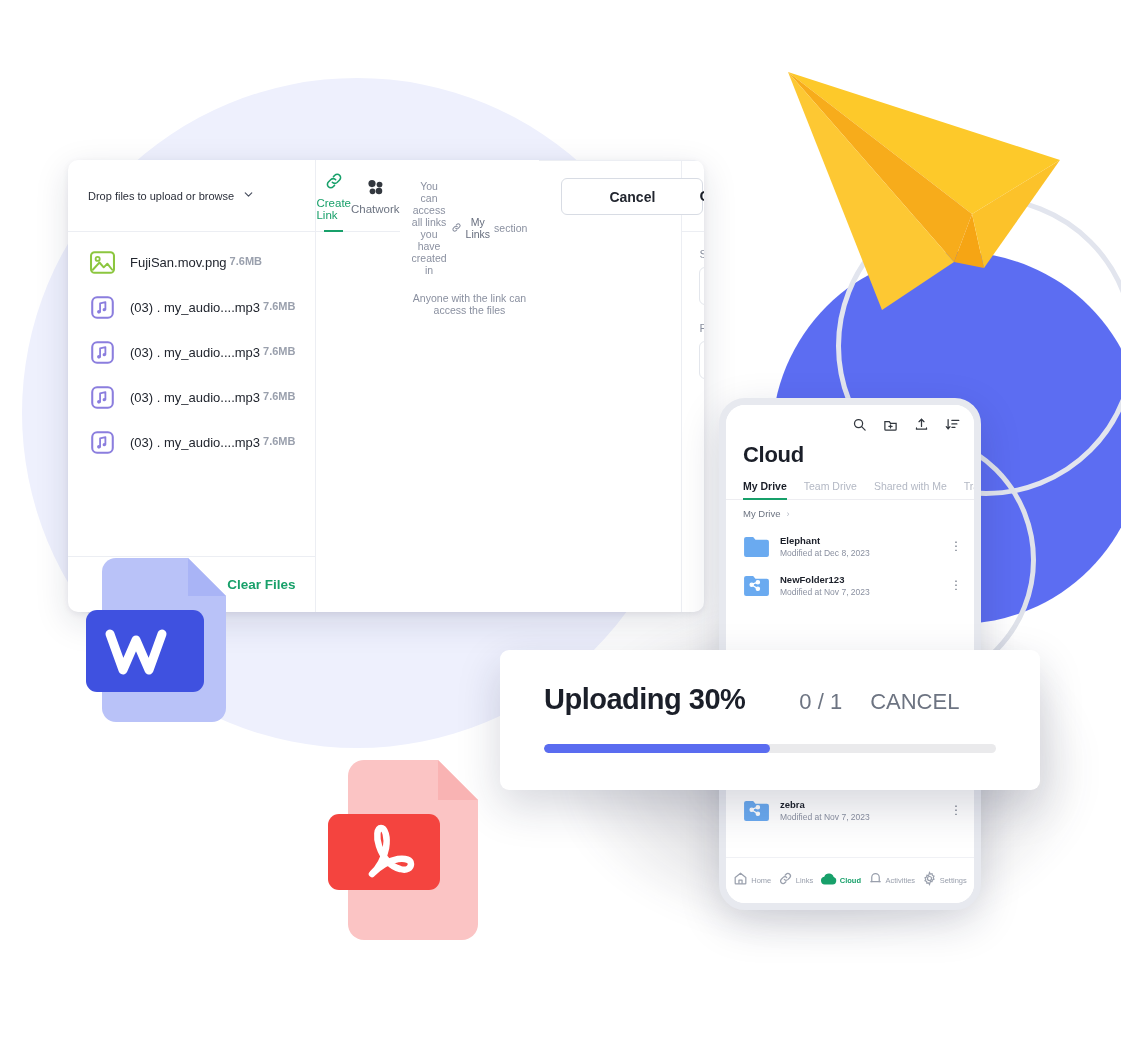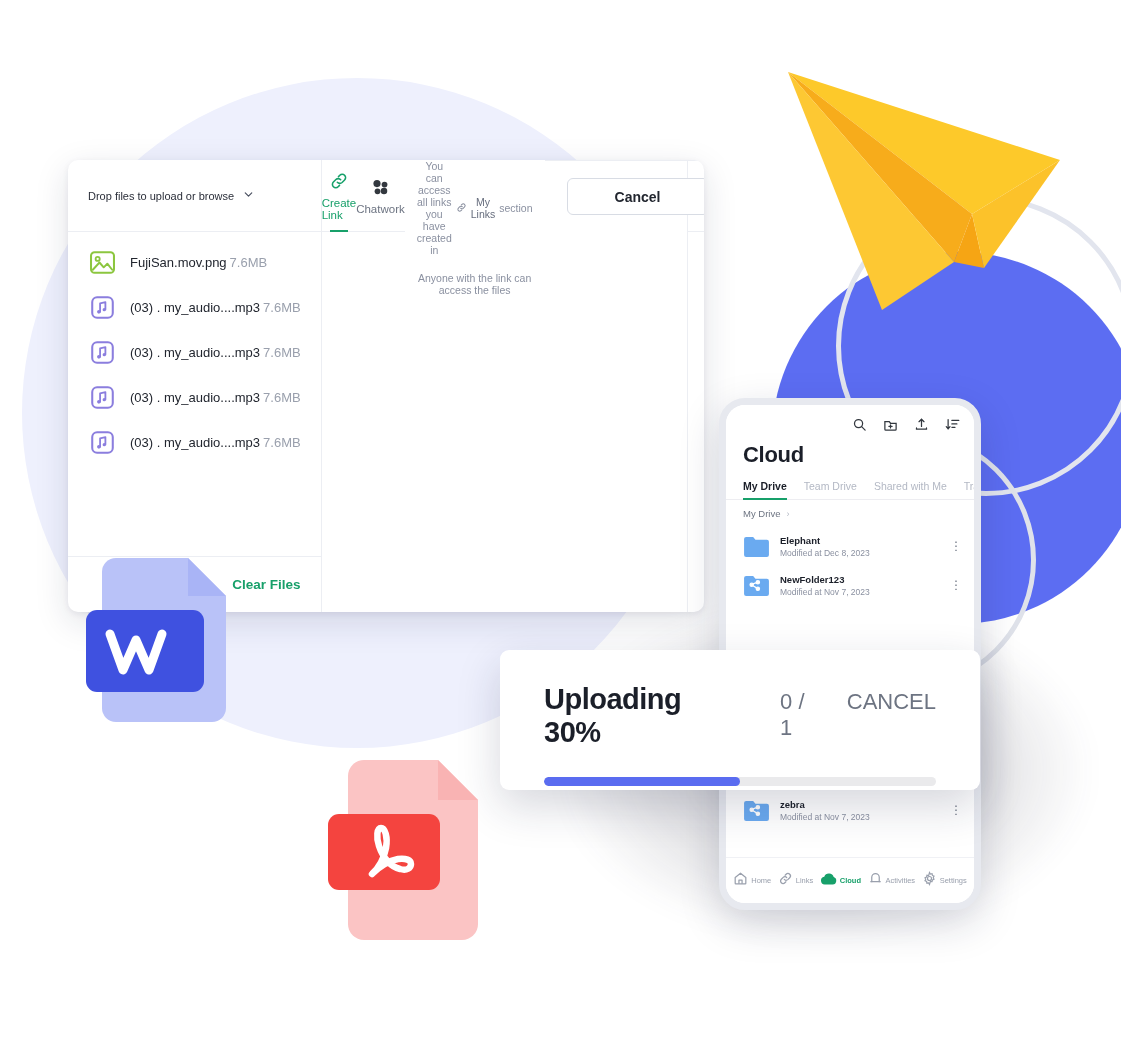--- a/index.html
+++ b/index.html
@@ -46,21 +46,21 @@
     height:72px; display:flex; align-items:center; padding:0 20px;
     border-bottom:1px solid #eceef3;
   }
   .drop-header-text{ font-size:11px; color:#2b2f3a; }
   .chev{ margin-left:8px; display:inline-block; }
   .file-list{ flex:1; padding:8px 0 0 0; overflow:hidden; }
   .file-row{ display:flex; align-items:center; padding:8px 20px; gap:13px; }
   .file-icon{ width:29px; height:29px; flex:none; }
   .file-meta{ display:flex; gap:3px; min-width:0; }
   .file-name{ font-size:13px; color:#22262f; white-space:nowrap; }
-  .file-size{ font-size:13px; color:#9aa0ad; }
+  .file-size{ font-size:11px; color:#9aa0ad;font-weight:bold; }
   .clear-bar{
     height:56px; border-top:1px solid #eceef3;
     display:flex; align-items:center; justify-content:flex-end; padding-right:20px;
   }
   .clear-files{ font-size:13.5px; font-weight:bold; color:#18a06a; cursor:pointer; }
 
   
   .pane-center{ width:366px; display:flex; border-right:1px solid #eceef3; }
   .tabs{ height:72px; display:flex; border-bottom:1px solid #eceef3; }
   .tab{
@@ -74,21 +74,21 @@
   }
   .tab-ico{ height:22px; display:flex; align-items:center; }
   .center-body{ flex:1; padding:18px 22px 0 22px; }
   .section-title{ font-size:14px; color:#2b2f3a; margin-bottom:12px; }
   .link-field{
     height:34px; border:1px solid #e3e6ec; border-radius:5px;
     display:flex; align-items:center; gap:9px; padding:0 11px;
   }
   .link-field-text{ font-size:12.5px; color:#9aa0ad; }
   .center-notes{ padding:0 12px 10px 12px; }
-  .note-1{ font-size:10.5px; color:#8a90a0; text-align:center; display:flex; align-items:center; justify-content:center; gap:4px; }
+  .note-1{ font-size:10.5px; color:#8a90a0; text-align:center; display:flex; align-items:center; justify-content:center; gap:4px;margin-top:20px; }
   .note-1 .mylinks{ color:#666d7d; }
   .note-2{ font-size:10.5px; color:#8a90a0; text-align:center; margin-top:16px; }
   .center-footer{
     border-top:1px solid #eceef3; height:72px; display:flex; align-items:center;
     justify-content:center; gap:16px; padding:0 22px;
   }
   .btn{
     height:37px; border-radius:6px; font-size:14px; font-weight:bold;
     display:flex; align-items:center; justify-content:center; cursor:pointer;
   }
@@ -134,21 +134,21 @@
   .pnav{
     height:46px; border-top:1px solid #f0f1f5; display:flex; align-items:center; justify-content:space-around;
     padding:0 4px;
   }
   .pnav-item{ display:flex; flex-direction:row; align-items:center; gap:3px; cursor:pointer; }
   .pnav-label{ font-size:7.5px; color:#9aa0ad; }
   .pnav-item.active .pnav-label{ color:#17a06a; font-weight:bold; }
 
   
   .upload-card{
-    position:absolute; left:500px; top:650px; width:480px; height:140px;
+    position:absolute; left:500px; top:650px; width:540px; height:140px;
     background:#fff; border-radius:9px;
     box-shadow:0 16px 44px rgba(26,32,64,.18);
     padding:33px 44px 0 44px;
   }
   .upload-row{ display:flex; align-items:baseline; }
   .upload-title{ font-size:29px; font-weight:bold; color:#1b1f29; letter-spacing:-.5px; }
   .upload-count{ font-size:22px; color:#6d7482; margin-left:54px; }
   .upload-cancel{ font-size:22px; color:#6d7482; margin-left:28px; cursor:pointer; }
   .progress-track{ margin-top:28px; height:9px; border-radius:5px; background:#eaeaec; overflow:hidden; }
   .progress-fill{ height:100%; border-radius:5px; background:#5a6cf0; }

